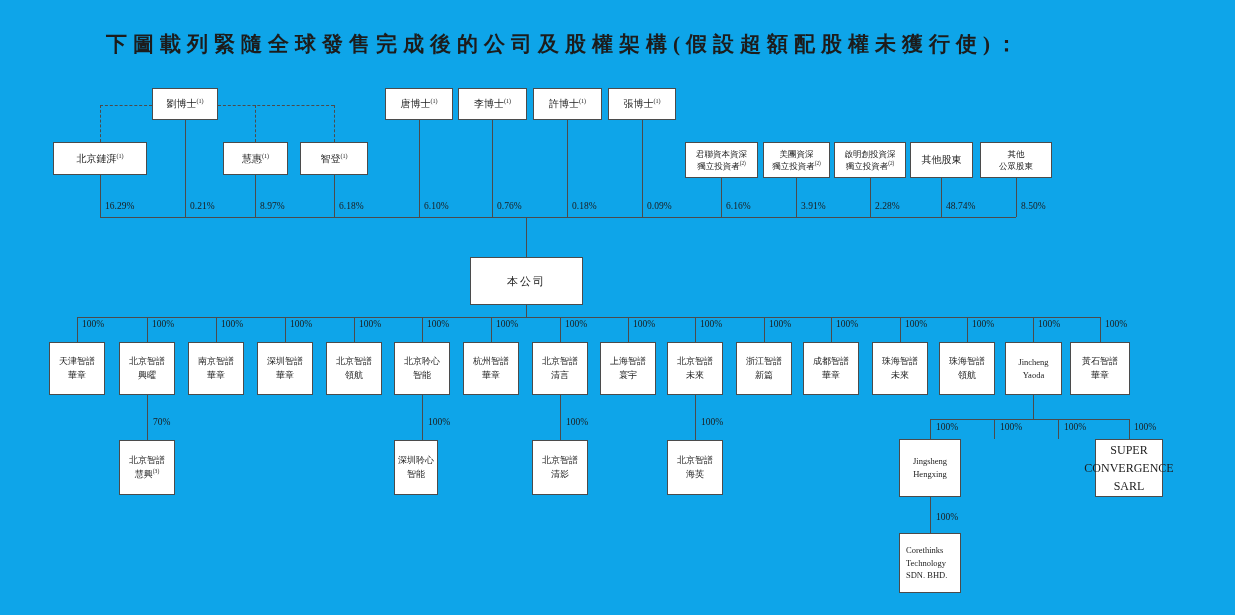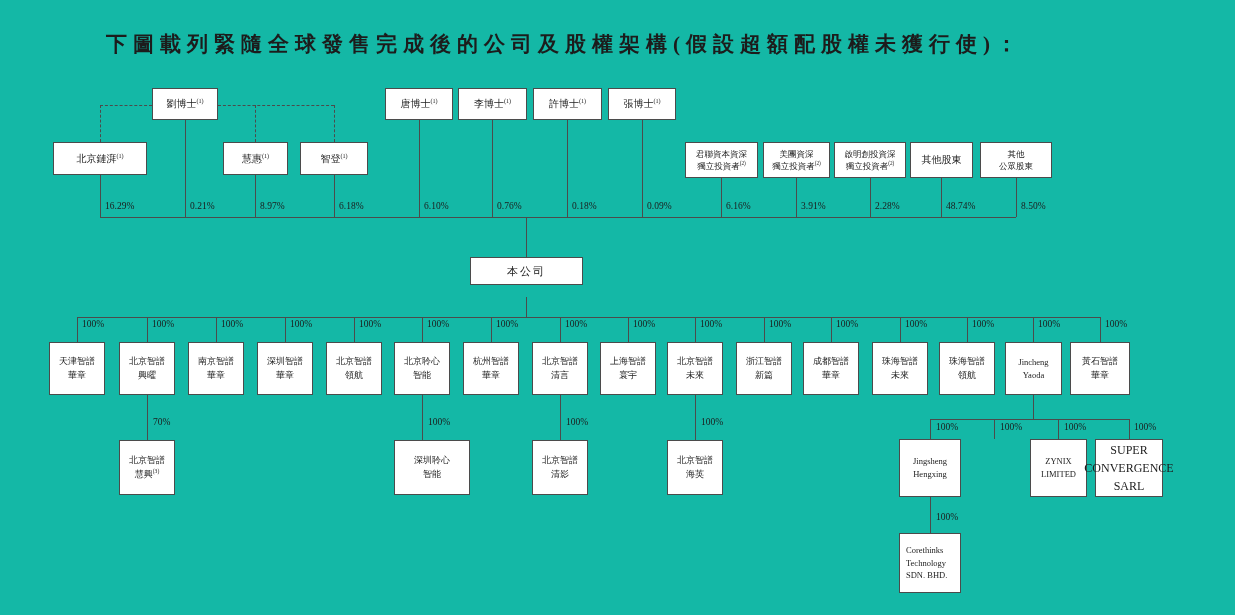--- a/index.html
+++ b/index.html
@@ -1,16 +1,16 @@
 <!DOCTYPE html>
 <html><head>
 <meta charset="utf-8">
 <style>
   html,body{margin:0;padding:0;background:#ffffff;}
-  #canvas{position:relative;width:1235px;height:615px;background:#14b8a6;
+  #canvas{position:relative;width:1235px;height:615px;background:#0ea5e9;
           font-family:"Liberation Serif","DejaVu Serif",serif;color:#1c1c1c;overflow:hidden;}
   .title{position:absolute;left:106px;top:30px;font-size:21px;font-weight:bold;
          letter-spacing:6px;white-space:nowrap;}
   .node{position:absolute;border:1px solid #4b4b4b;box-sizing:border-box;
         display:flex;align-items:center;justify-content:center;text-align:center;background:#fff;}
   .txt{white-space:pre-line;line-height:1.35;}
   .f10 .txt{font-size:10px;}
   .f11 .txt{font-size:11px;letter-spacing:2px;}
   .n2 .txt{font-size:8.5px;line-height:1.45;}
   .sub .txt{font-size:9px;line-height:1.5;}
@@ -135,21 +135,21 @@
   <span class="pct" style="left:424px;top:201px;">6.10%</span>
   <span class="pct" style="left:497px;top:201px;">0.76%</span>
   <span class="pct" style="left:572px;top:201px;">0.18%</span>
   <span class="pct" style="left:647px;top:201px;">0.09%</span>
   <span class="pct" style="left:726px;top:201px;text-align:center;">6.16%</span>
   <span class="pct" style="left:801px;top:201px;">3.91%</span>
   <span class="pct" style="left:875px;top:201px;">2.28%</span>
   <span class="pct" style="left:946px;top:201px;">48.74%</span>
   <span class="pct" style="left:1021px;top:201px;">8.50%</span>
 
-  <div class="node f11" style="left:470px;top:257px;width:113px;height:28px;">
+  <div class="node f11" style="left:470px;top:257px;width:113px;height:48px;">
     <span class="txt">本公司</span>
     </div>
 
   <span class="pct" style="left:82px;top:319px;">100%</span>
   <span class="pct" style="left:152px;top:319px;">100%</span>
   <span class="pct" style="left:221px;top:319px;">100%</span>
   <span class="pct" style="left:290px;top:319px;">100%</span>
   <span class="pct" style="left:359px;top:319px;">100%</span>
   <span class="pct" style="left:427px;top:319px;">100%</span>
   <span class="pct" style="left:496px;top:319px;">100%</span>
@@ -234,39 +234,35 @@
   <span class="pct" style="left:701px;top:417px;">100%</span>
   <span class="pct" style="left:936px;top:422px;">100%</span>
   <span class="pct" style="left:1000px;top:422px;">100%</span>
   <span class="pct" style="left:1064px;top:422px;">100%</span>
   <span class="pct" style="left:1134px;top:422px;">100%</span>
 
   <div class="node sub" style="left:119px;top:440px;width:56px;height:55px;">
     <span class="txt"><span>北京智譜
 慧興</span><sup>(3)</sup></span>
     </div>
-  <div class="node sub" style="left:394px;top:440px;width:76px;height:55px;">
+  <div class="node sub" style="left:394px;top:440px;width:44px;height:55px;">
     <span class="txt">深圳聆心
 智能</span>
     </div>
   <div class="node sub" style="left:532px;top:440px;width:56px;height:55px;">
     <span class="txt">北京智譜
 清影</span>
     </div>
   <div class="node sub" style="left:667px;top:440px;width:56px;height:55px;">
     <span class="txt">北京智譜
 海英</span>
     </div>
   <div class="node en" style="left:899px;top:439px;width:62px;height:58px;">
     <span class="txt">Jingsheng
 Hengxing</span>
-    </div>
-  <div class="node en" style="left:1030px;top:439px;width:57px;height:58px;">
-    <span class="txt">ZYNIX
-LIMITED</span>
     </div>
   <div class="node ensm" style="left:1095px;top:439px;width:68px;height:58px;">
     <span class="txt">SUPER
 CONVERGENCE
 SARL</span>
     </div>
 
   <span class="pct" style="left:936px;top:512px;">100%</span>
   <div class="node en left" style="left:899px;top:533px;width:62px;height:60px;">
     <span class="txt">Corethinks

